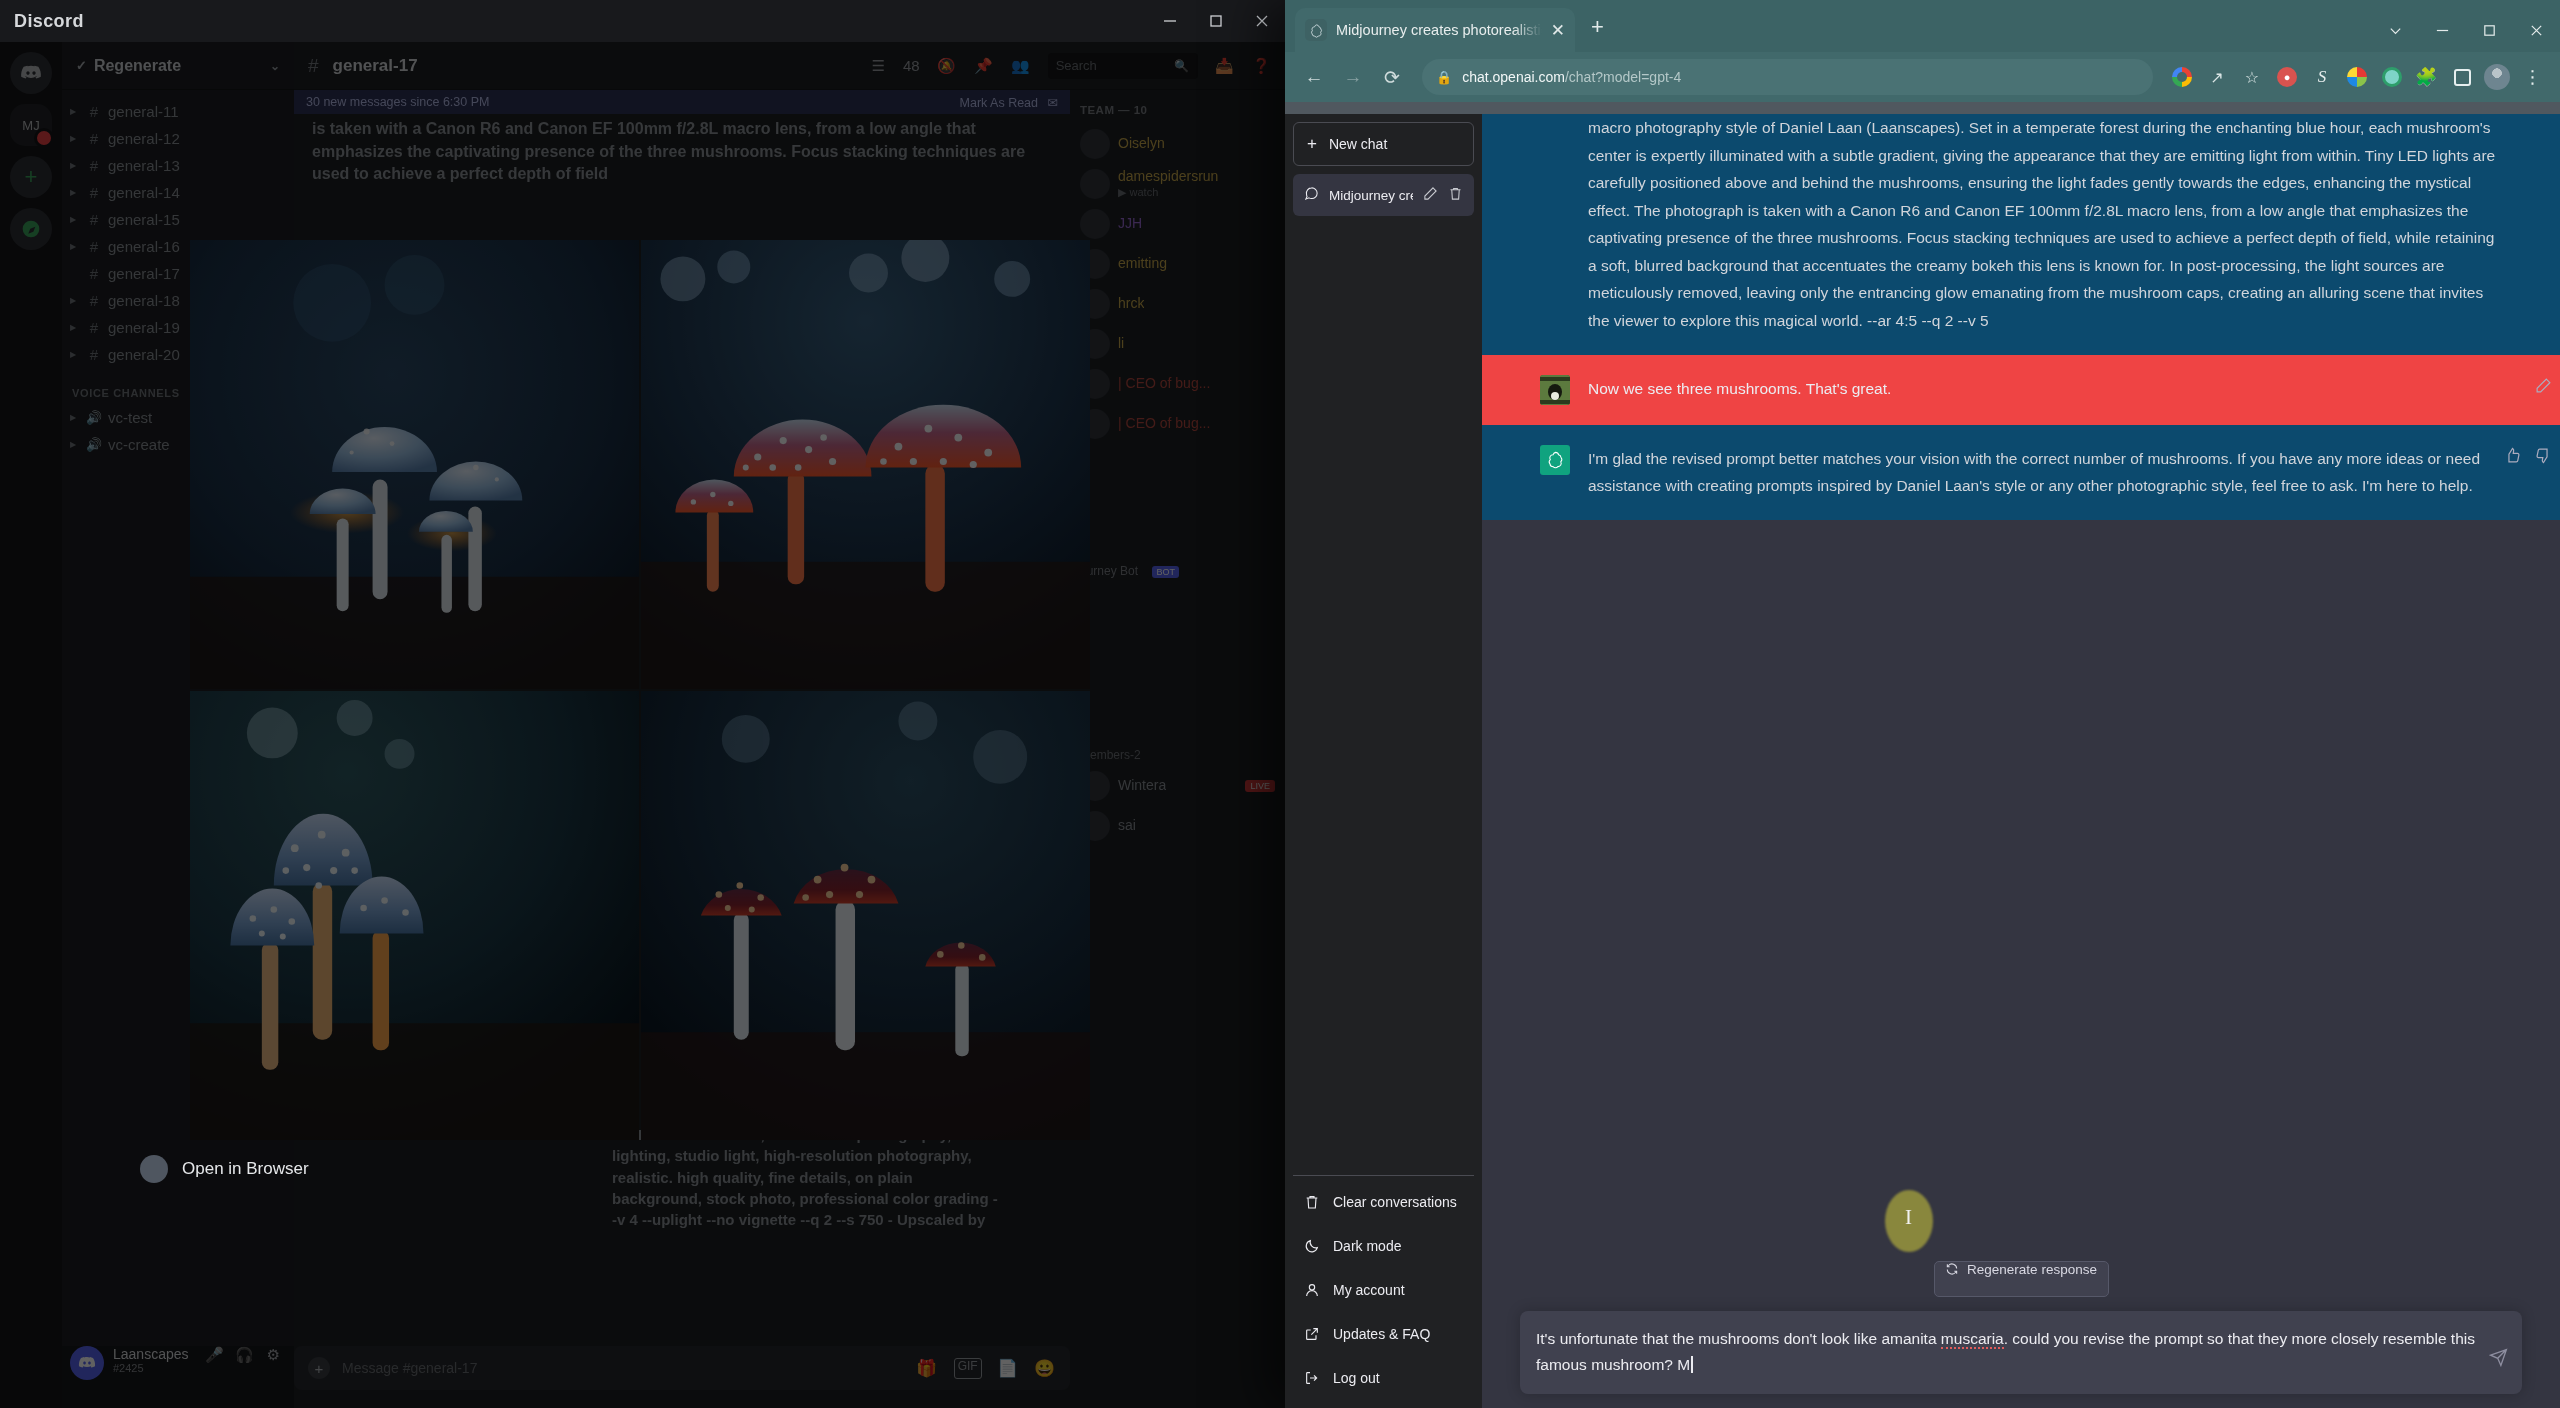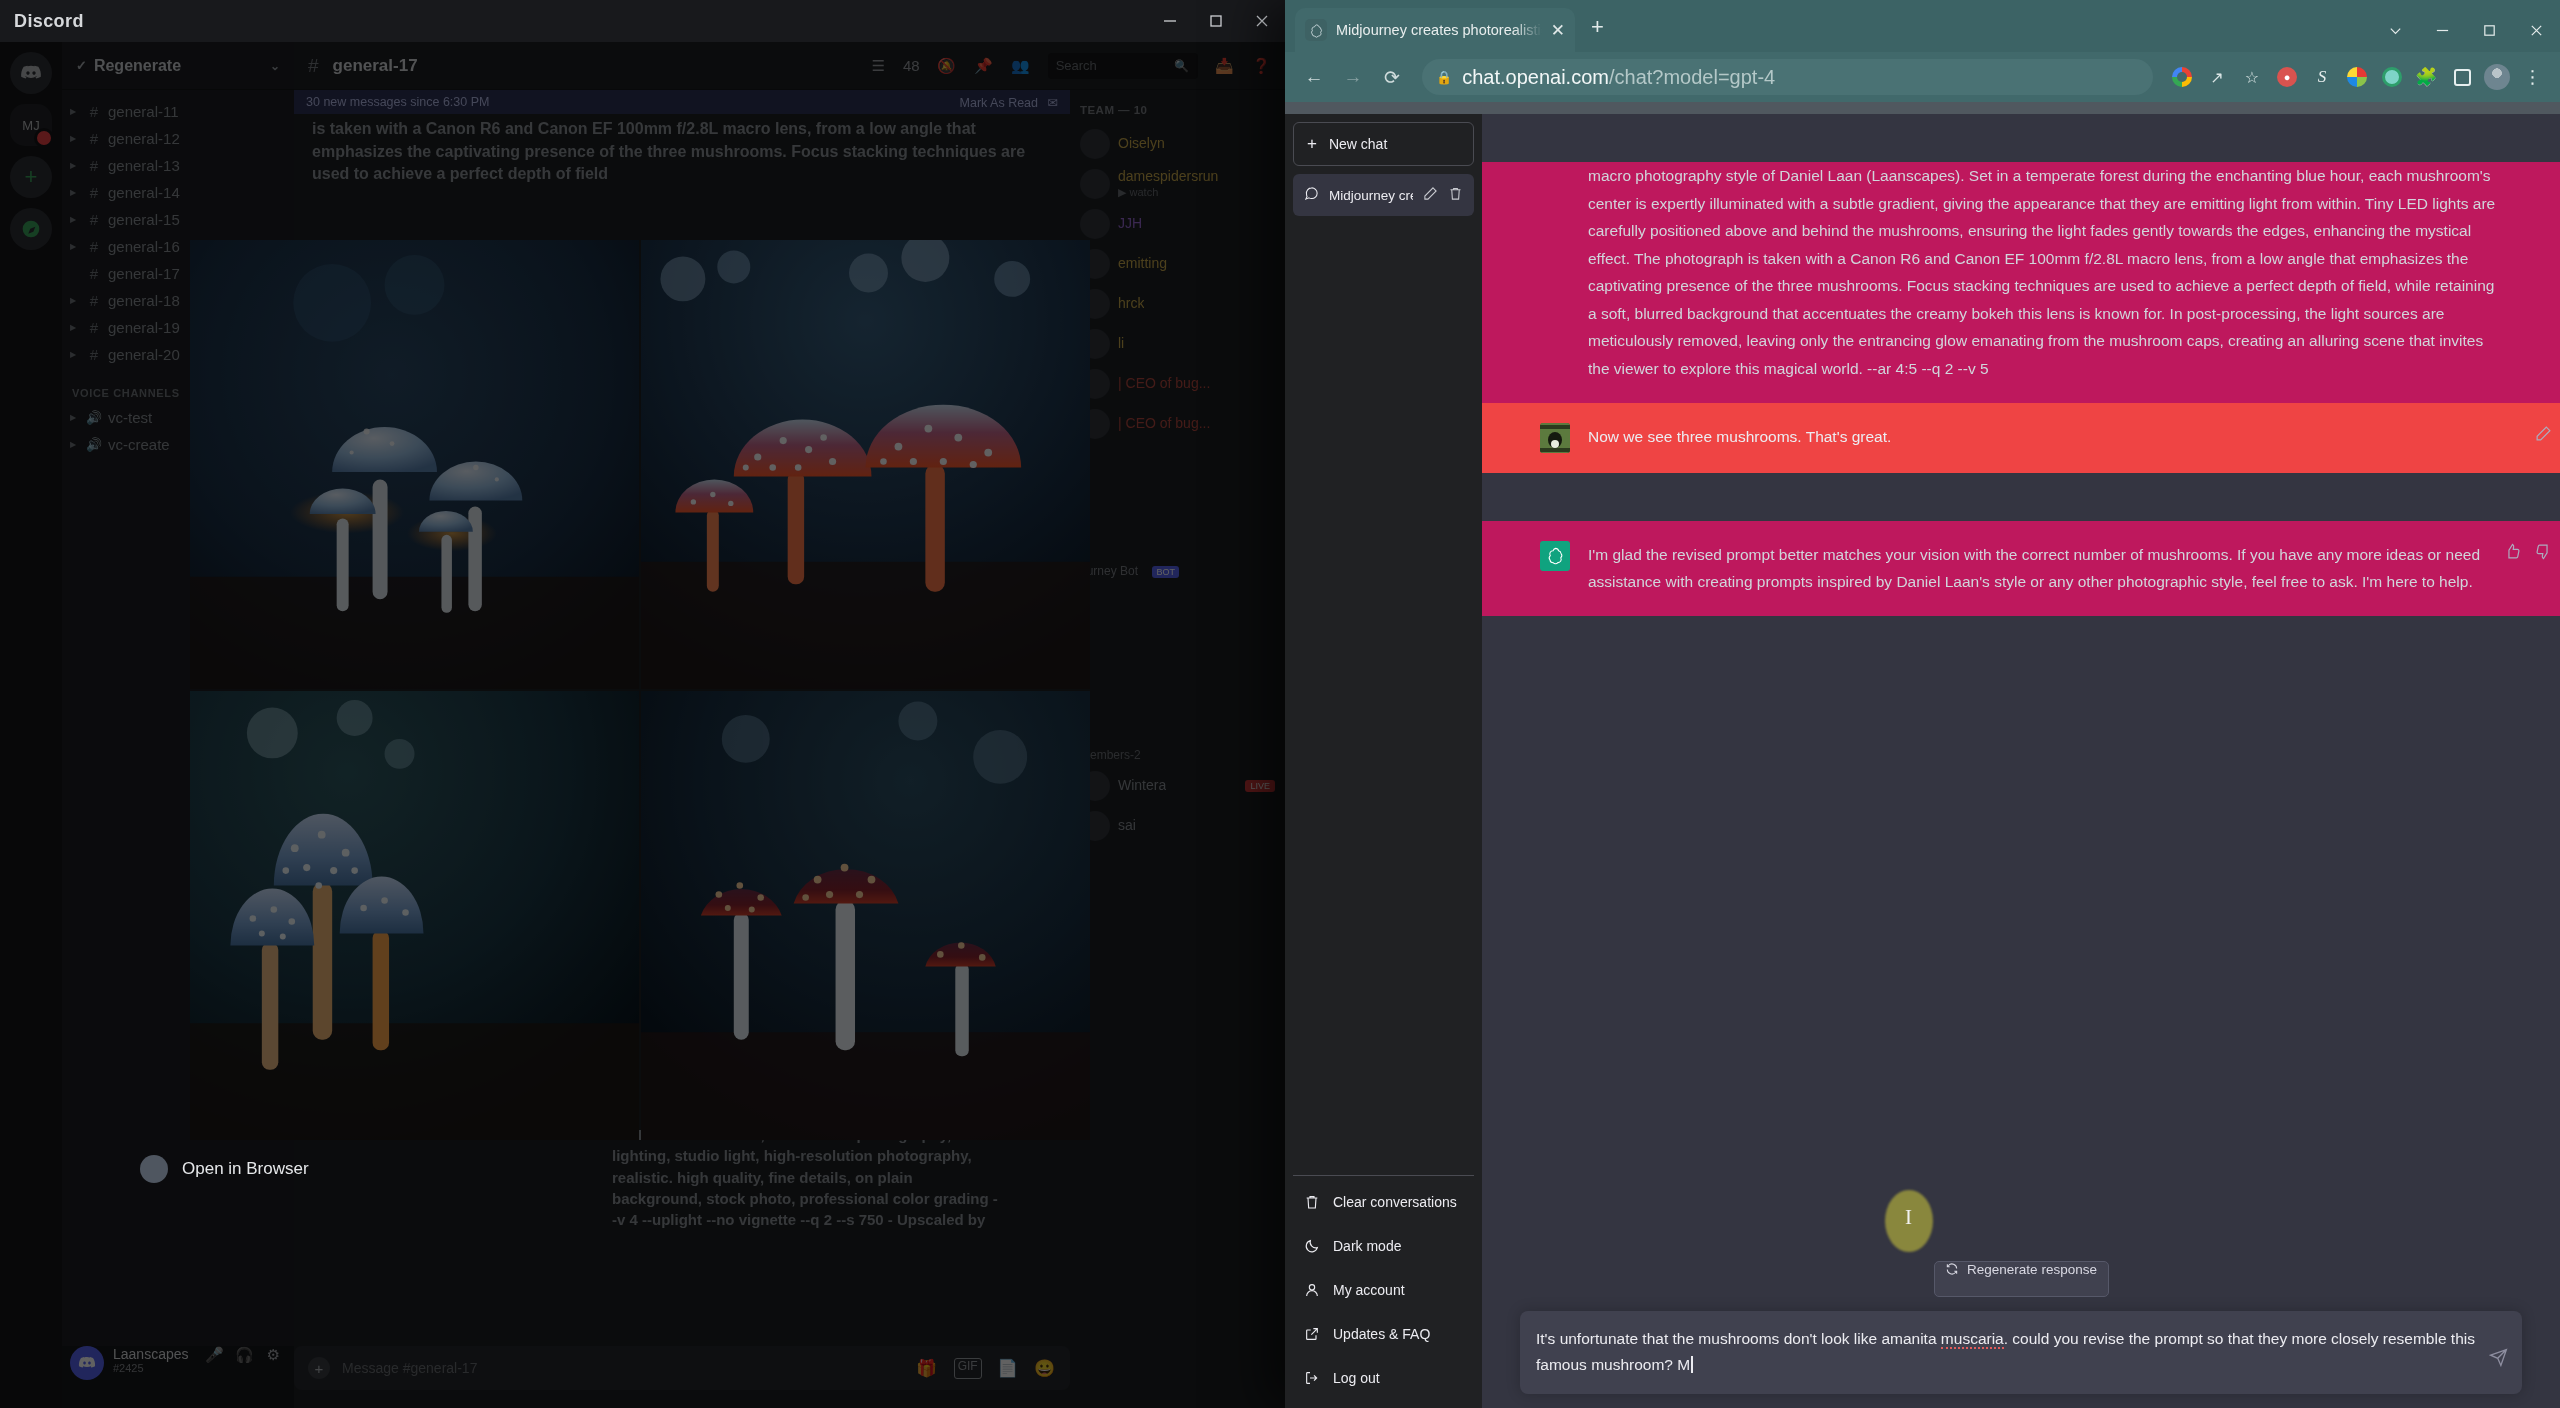--- a/index.html
+++ b/index.html
@@ -190,21 +190,21 @@
     background:#41696b; display:flex; align-items:center; padding:0 12px; gap:5px;
   }
   .navbtn{ width:34px;height:34px;display:flex;align-items:center;justify-content:center;
            color:#cfdcdc; font-size:19px;}
   .navbtn.dim{ color:#8aa3a4; }
   .omnibox{
     flex:1; height:36px; background:#4a7274; border-radius:18px;
     display:flex; align-items:center; padding:0 14px; gap:10px; margin:0 8px;
   }
   .omnibox .lock{ color:#dfe9e9; font-size:13px; }
-  .omnibox .url{ font-size:20px; color:#f2f7f7; white-space:nowrap;}
+  .omnibox .url{ font-size:14px; color:#f2f7f7; white-space:nowrap;}
   .omnibox .url .path{ color:#b4c8c8; }
   .cr-acts{ display:flex; align-items:center; gap:3px; }
   .cr-act{ width:32px;height:32px;display:flex;align-items:center;justify-content:center;
            color:#dce7e7; font-size:16px;}
   .gicon{ width:20px;height:20px;border-radius:50%;
     background:conic-gradient(#ea4335 0 25%,#fbbc05 25% 50%,#34a853 50% 75%,#4285f4 75% 100%);
     position:relative;}
   .gicon::after{content:"";position:absolute;inset:5px;border-radius:50%;background:#41696b;}
   .ext-red{width:20px;height:20px;border-radius:50%;background:#d9534f;
     display:flex;align-items:center;justify-content:center;color:#fff;font-size:11px;}
@@ -251,21 +251,21 @@
   .smi{
     height:44px; display:flex; align-items:center; gap:13px; padding:0 11px;
     color:#ececf1; font-size:14px;
   }
   .smi svg{ width:16px; height:16px; flex:none; }
 
   .gpt-main{ flex:1; position:relative; display:flex; flex-direction:column; min-width:0;}
   .thread{ flex:1; overflow:hidden; position:relative; }
   .turn{ display:flex; padding:20px 0; }
   .turn.user{ background:#ef4444; }
-  .turn.bot{ background:#be185d;margin-top:48px; }
+  .turn.bot{ background:#0c4a6e; }
   .turn .inner{
     width:100%; max-width:auto; display:flex; gap:18px; padding:0 60px 0 58px;
     position:relative;
   }
   .av-user{ width:30px;height:30px; flex:none; border-radius:3px;
     background:linear-gradient(160deg,#4e6b3a,#2c3a22);
     display:flex;align-items:center;justify-content:center;overflow:hidden;}
   .av-bot{ width:30px;height:30px; flex:none; border-radius:3px; background:#10a37f;
     display:flex;align-items:center;justify-content:center;}
   .msg{

